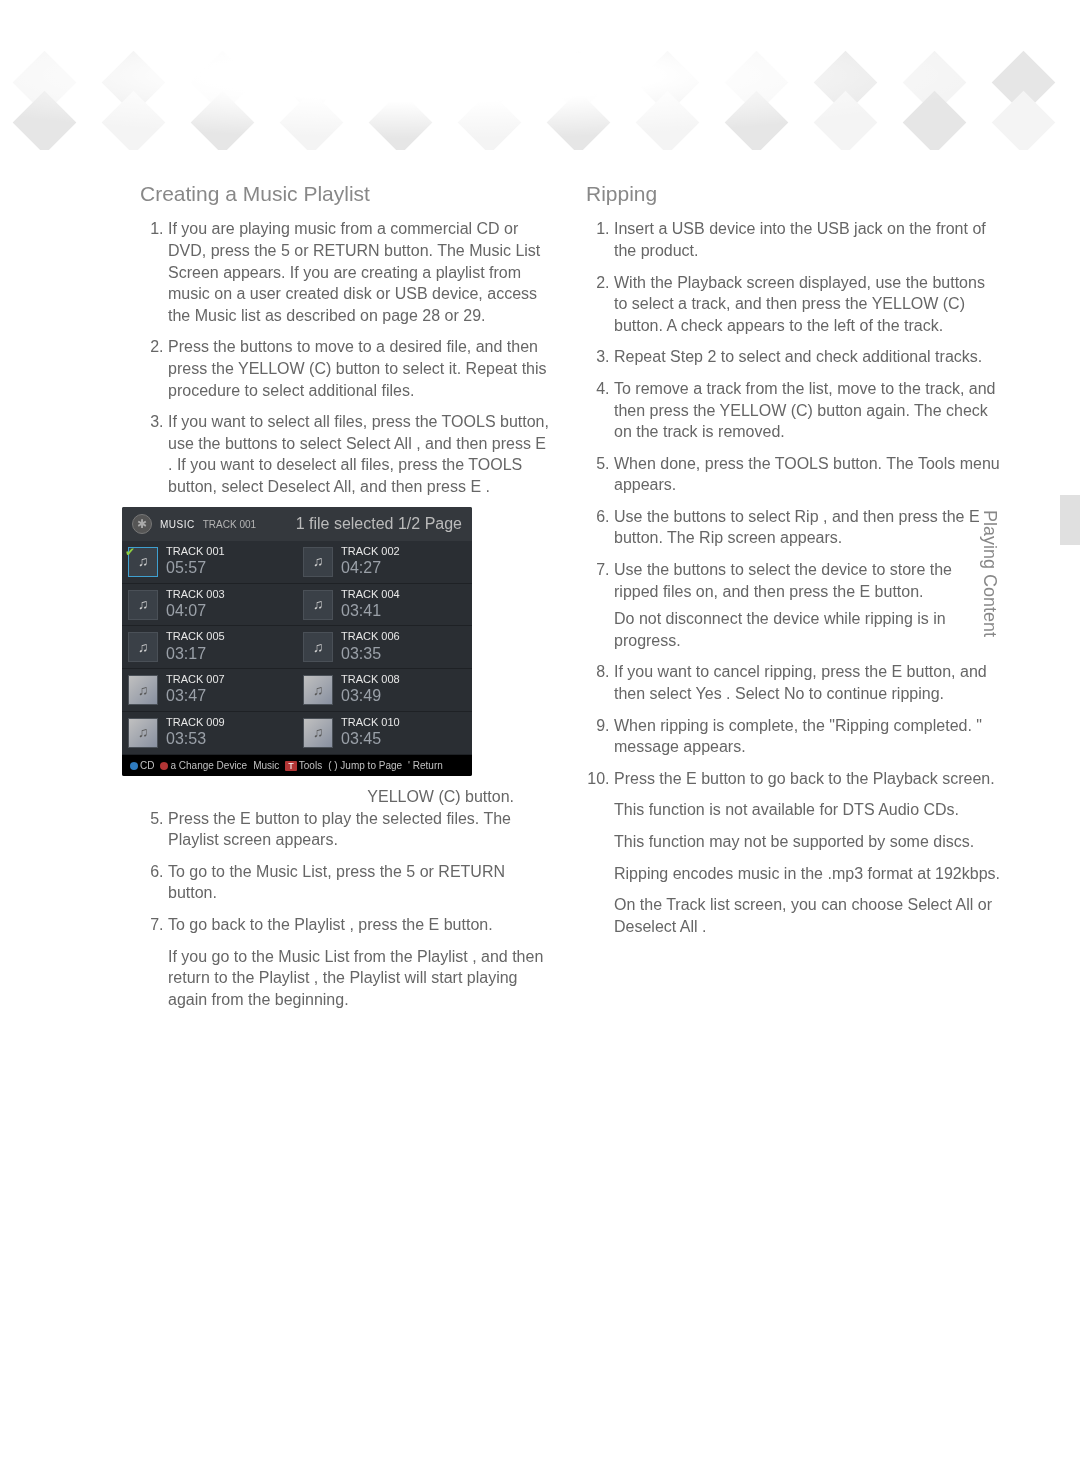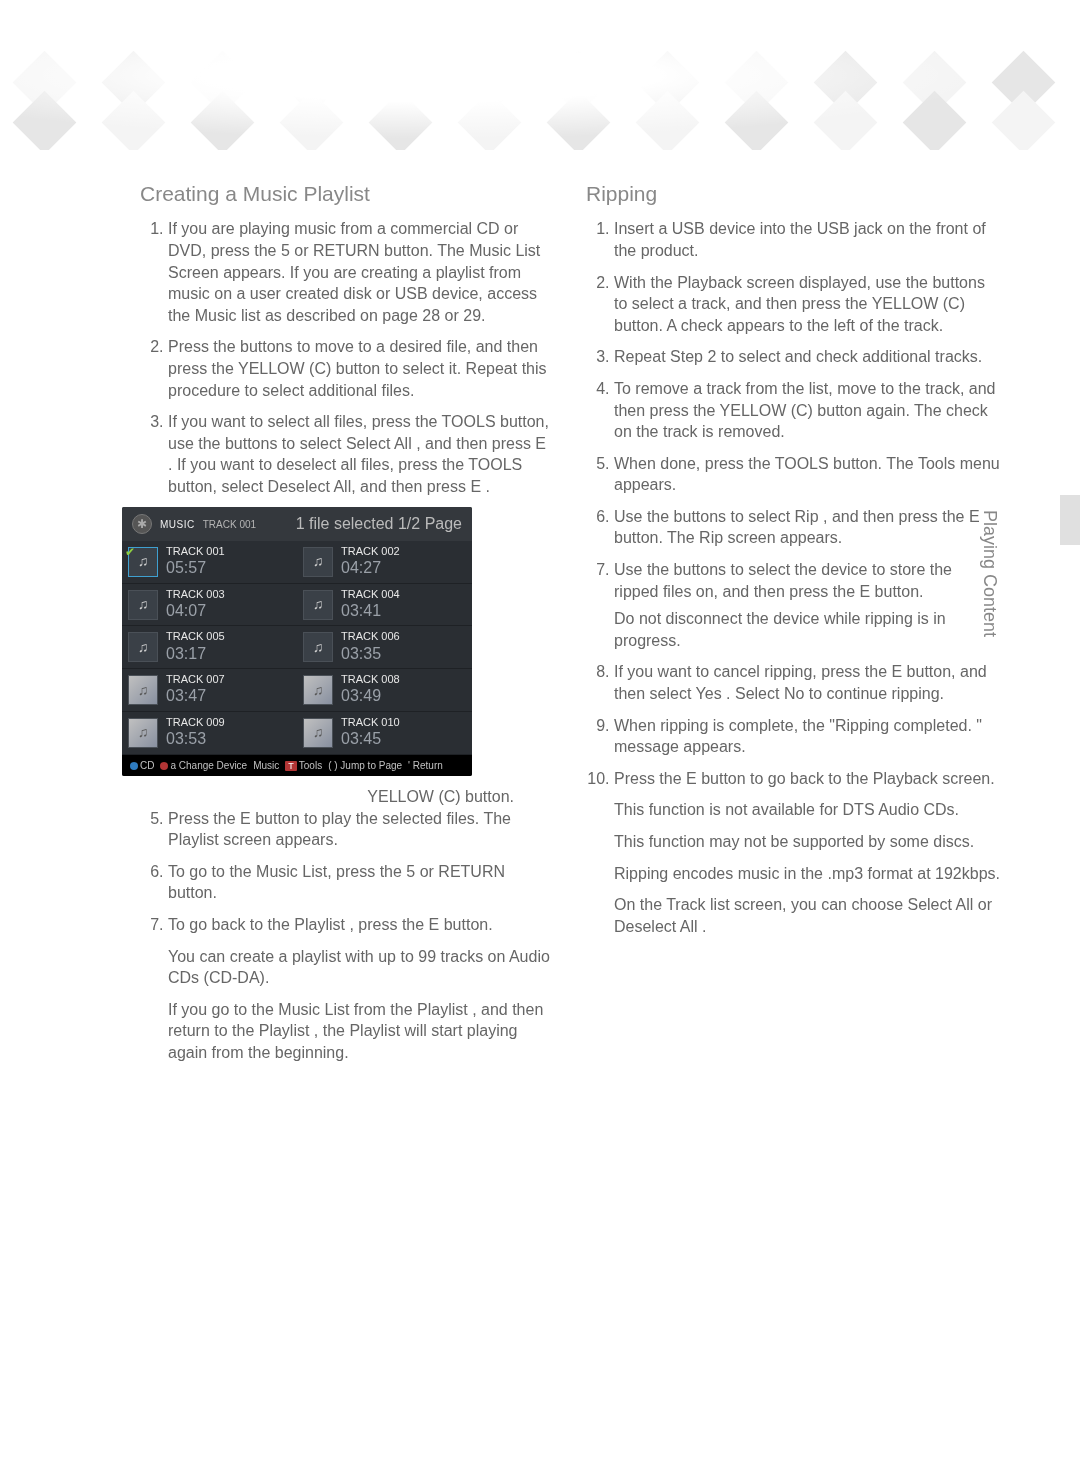--- a/index.html
+++ b/index.html
@@ -189,21 +189,20 @@
         </div>
       </div>
 
       <div style="text-align:right; padding-right:40px;">YELLOW (C) button.</div>
 
       <ol start="5">
         <li>Press the E  button to play the selected files. The Playlist  screen appears.</li>
         <li>To go to the Music List, press the 5  or RETURN button.</li>
         <li>To go back to the Playlist , press the E  button.</li>
       </ol>
-      <div class="sub-indent">You can create a playlist with up to 99 tracks on Audio CDs (CD-DA).</div>
       <div class="sub-indent">If you go to the Music List from the Playlist , and then return to the Playlist , the Playlist  will start playing again from the beginning.</div>
     </div>
 
     <div class="col">
       <h2>Ripping</h2>
       <ol>
         <li>Insert a USB device into the USB jack on the front of the product.</li>
         <li>With the Playback screen displayed, use the  buttons to select a track, and then press the YELLOW (C) button. A check appears to the left of the track.</li>
         <li>Repeat Step 2 to select and check additional tracks.</li>
         <li>To remove a track from the list, move to the track, and then press the YELLOW (C) button again. The check on the track is removed.</li>

